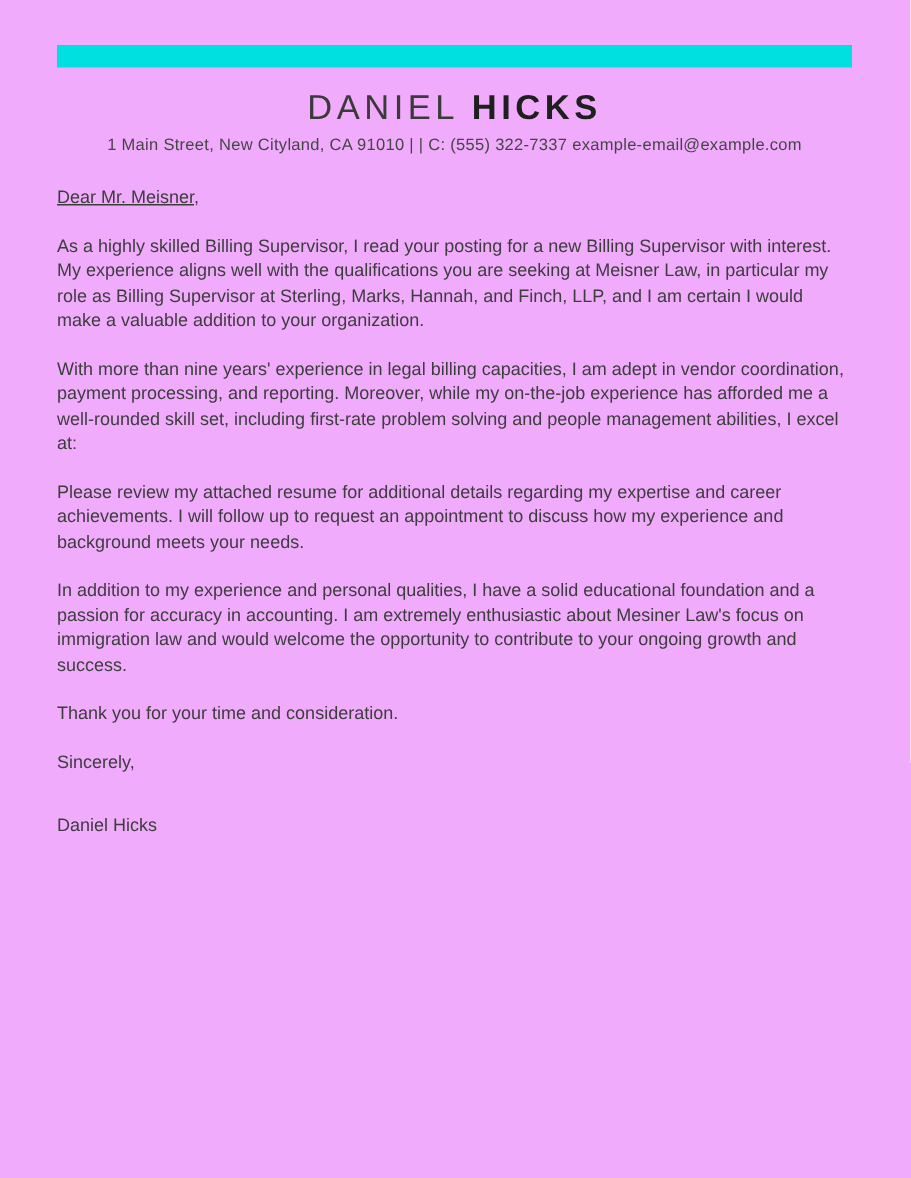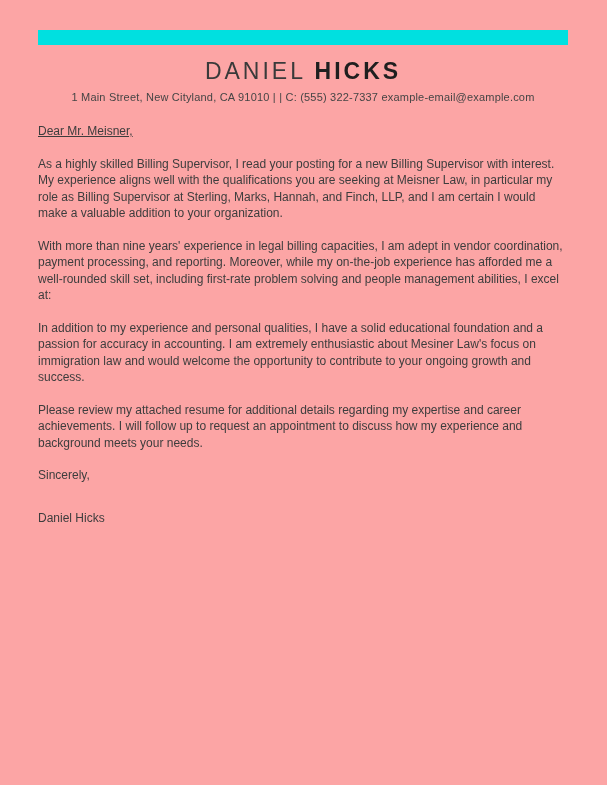--- a/index.html
+++ b/index.html
@@ -7,21 +7,21 @@
     width: 607px;
     height: 785px;
     background: #ffffff;
     font-family: "Liberation Sans", sans-serif;
     color: #3f3f3f;
   }
   .page {
     position: relative;
     width: 607px;
     height: 785px;
-    background: #fca5a5;
+    background: #f0abfc;
     padding: 30px 39px 0 38px;
   }
   .accent-bar {
     width: 100%;
     height: 15px;
     background: #00e0e0;
   }
   .name-title {
     margin-top: 13px;
     text-align: center;
@@ -73,23 +73,24 @@
 
   <div class="letter-body">
 
     <div class="salutation">Dear Mr. Meisner,</div>
 
     <p>As a highly skilled Billing Supervisor, I read your posting for a new Billing Supervisor with interest. My experience aligns well with the qualifications you are seeking at Meisner Law, in particular my role as Billing Supervisor at Sterling, Marks, Hannah, and Finch, LLP, and I am certain I would make a valuable addition to your organization.</p>
 
     <p>With more than nine years' experience in legal billing capacities, I am adept in vendor coordination, payment processing, and reporting. Moreover, while my on-the-job experience has afforded me a well-rounded skill set, including first-rate problem solving and people management abilities, I excel at:</p>
 
 
+    <p>Please review my attached resume for additional details regarding my expertise and career achievements. I will follow up to request an appointment to discuss how my experience and background meets your needs.</p>
+
     <p>In addition to my experience and personal qualities, I have a solid educational foundation and a passion for accuracy in accounting. I am extremely enthusiastic about Mesiner Law's focus on immigration law and would welcome the opportunity to contribute to your ongoing growth and success.</p>
 
-    <p>Please review my attached resume for additional details regarding my expertise and career achievements. I will follow up to request an appointment to discuss how my experience and background meets your needs.</p>
-
+    <p class="closing">Thank you for your time and consideration.</p>
 
     <div class="closing">Sincerely,</div>
 
     <div class="signature">Daniel Hicks</div>
 
   </div>
 </div>
 
 </body></html>

